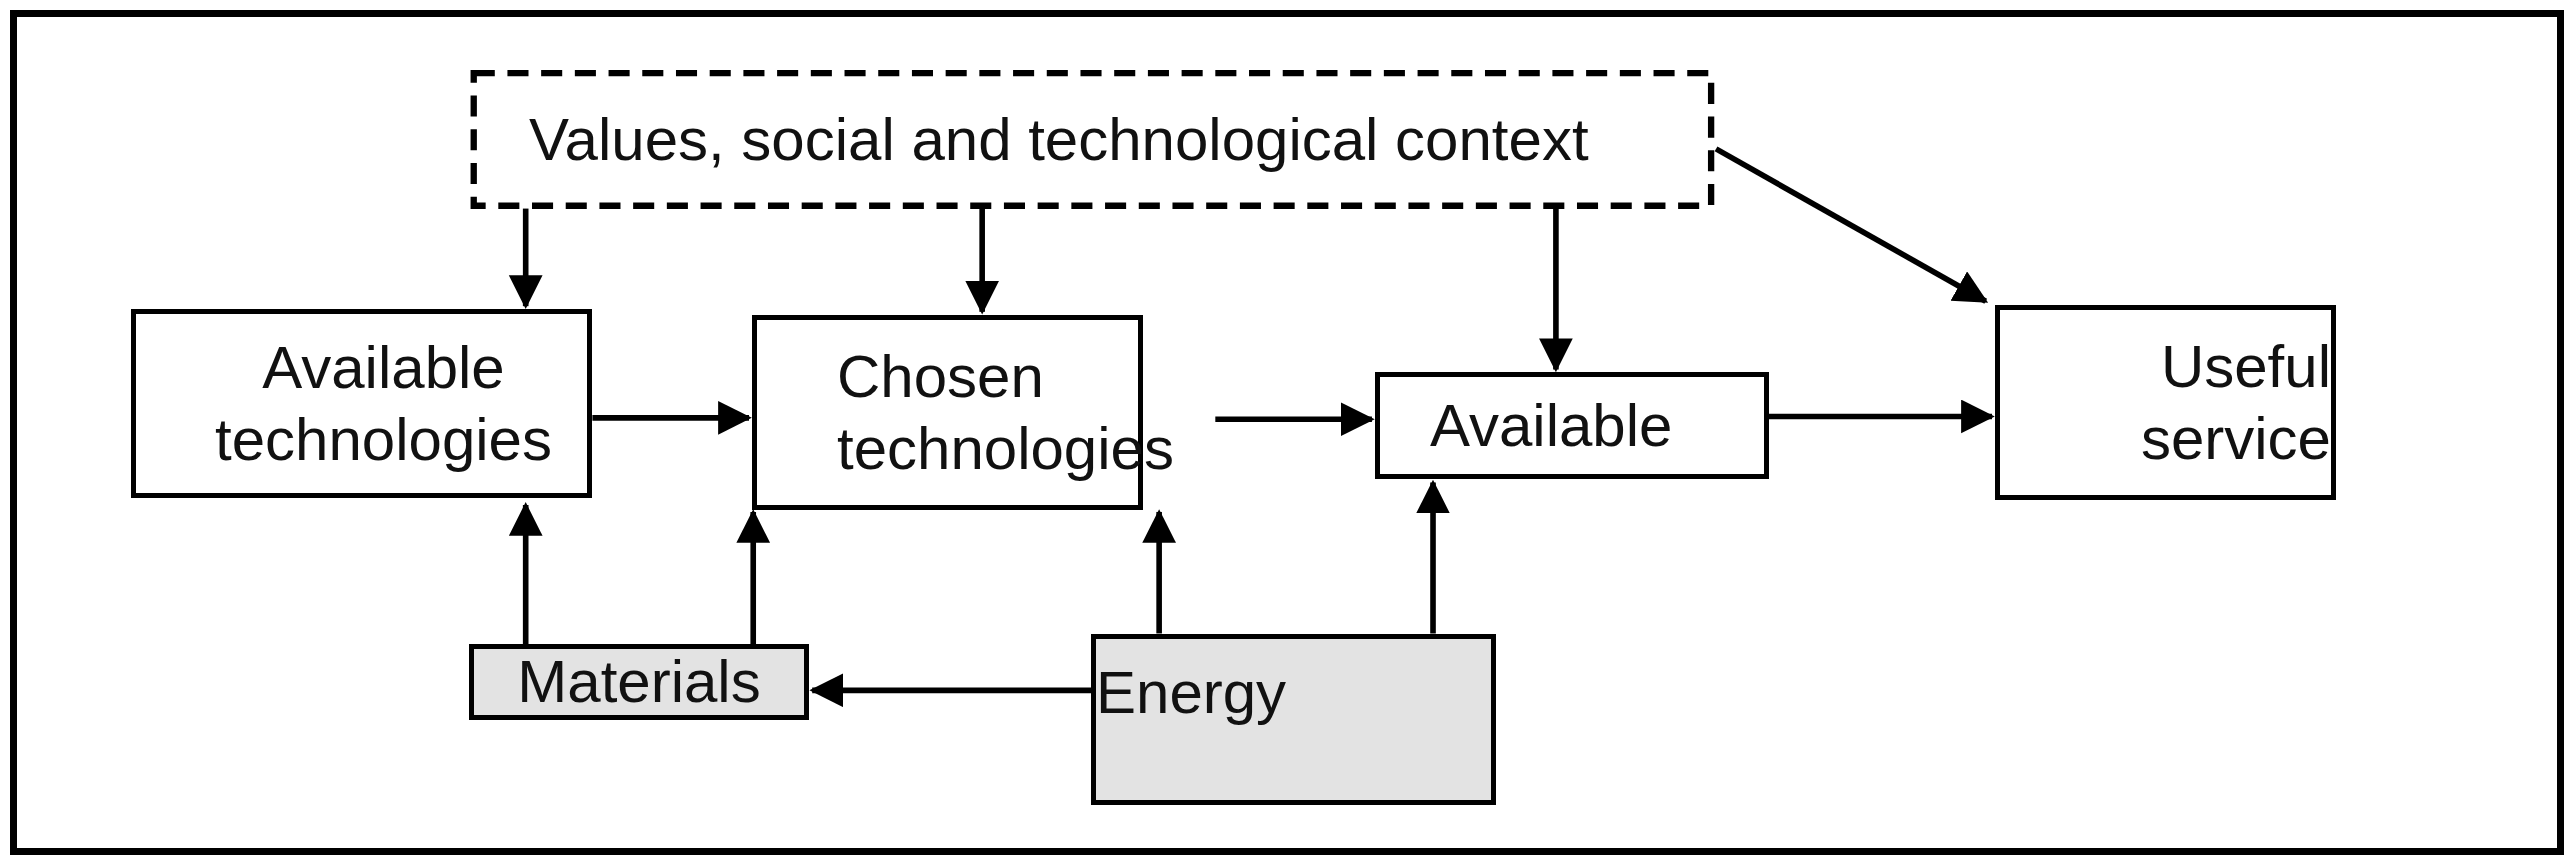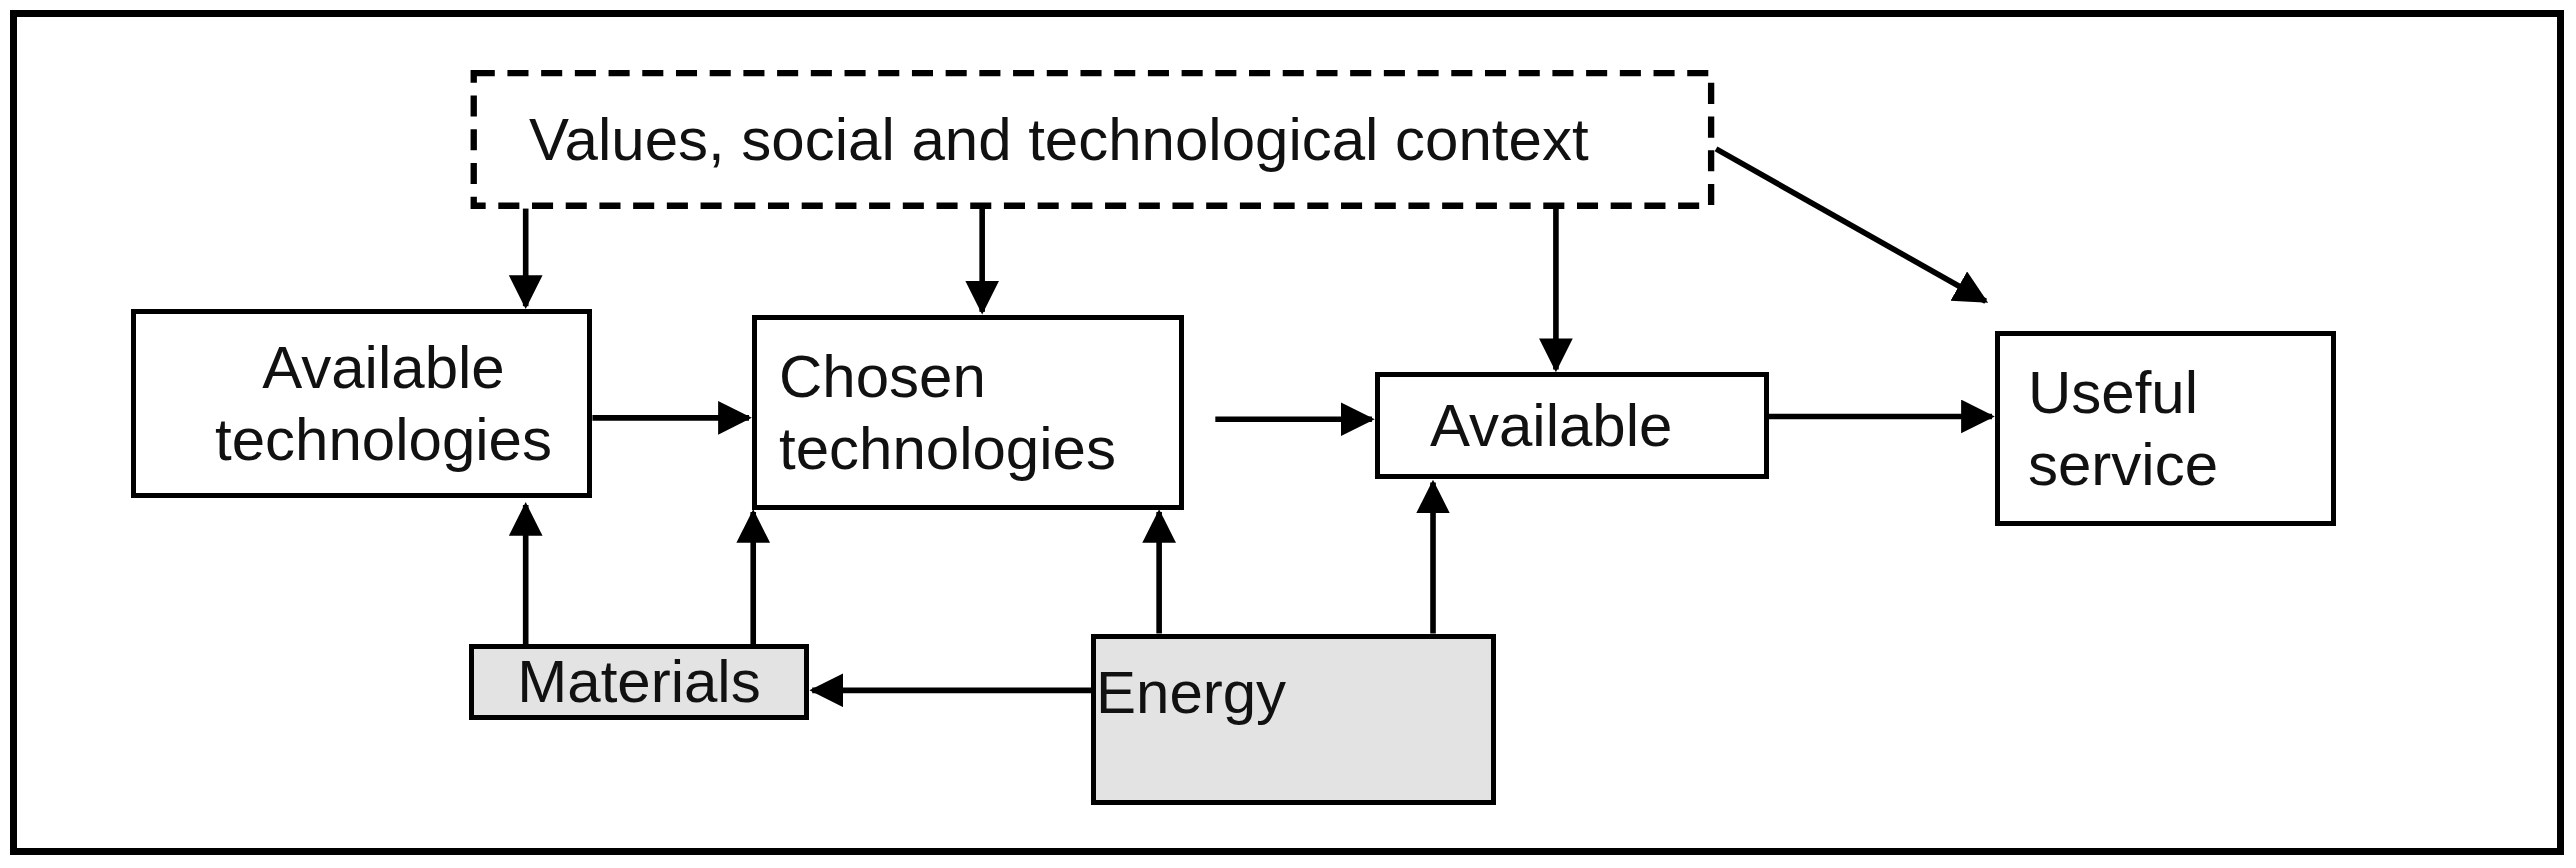--- a/index.html
+++ b/index.html
@@ -44,23 +44,23 @@
   .node.gray{background:var(--io-fill);}
   .node .label{display:block;}
   
   .ctx-label{
     position:absolute;left:471px;top:70px;width:1243px;height:138px;
     display:flex;align-items:center;
     padding-left:58px;
     font-size:60px;white-space:nowrap;
   }
   .n-available{left:131px;top:309px;width:461px;height:189px;padding-left:44px;text-align:center;}
-  .n-chosen{left:752px;top:315px;width:432px;height:195px;padding-left:22px;}
+  .n-chosen{left:752px;top:315px;width:391px;height:195px;padding-left:80px;}
   .n-behaviour{left:1375px;top:372px;width:394px;height:107px;padding-left:50px;white-space:nowrap;}
-  .n-useful{left:1995px;top:331px;width:341px;height:195px;padding-left:28px;}
+  .n-useful{left:1995px;top:305px;width:341px;height:195px;padding-left:51px;text-align:right;}
   .n-materials{left:469px;top:644px;width:340px;height:76px;justify-content:center;white-space:nowrap;}
   .n-energy{left:1091px;top:634px;width:405px;height:171px;padding-right:42px;padding-bottom:53px;white-space:nowrap;}
 </style>
 </head>
 <body>
 
 <div class="stage">
 
   <div class="outer-frame"></div>
 

